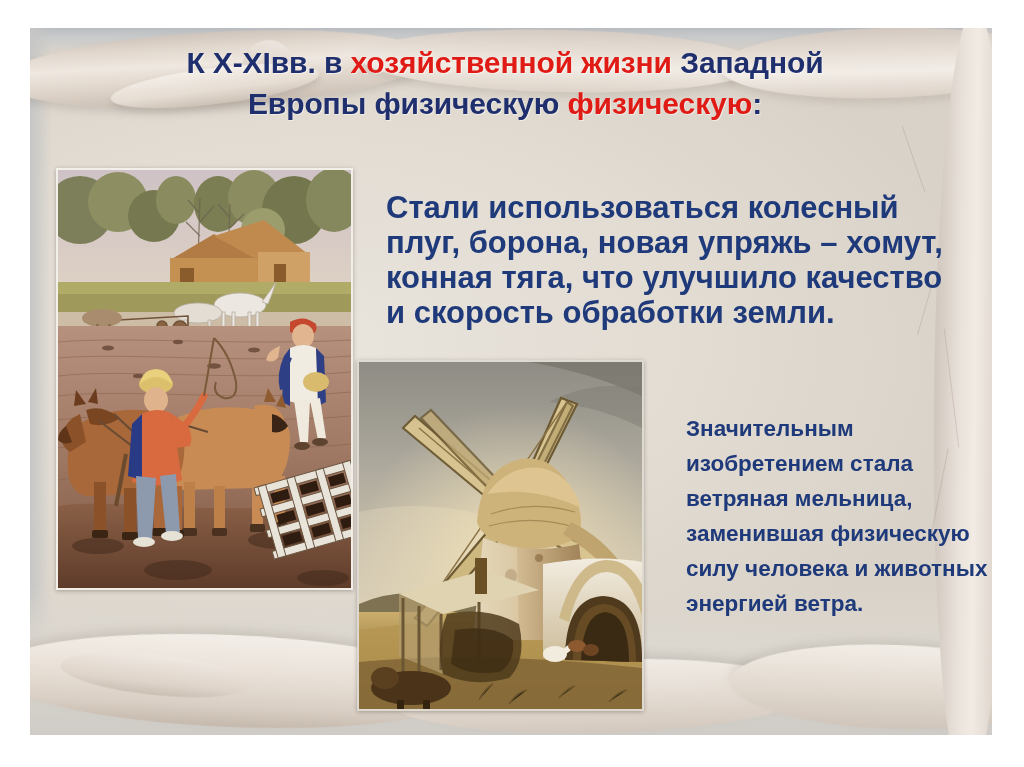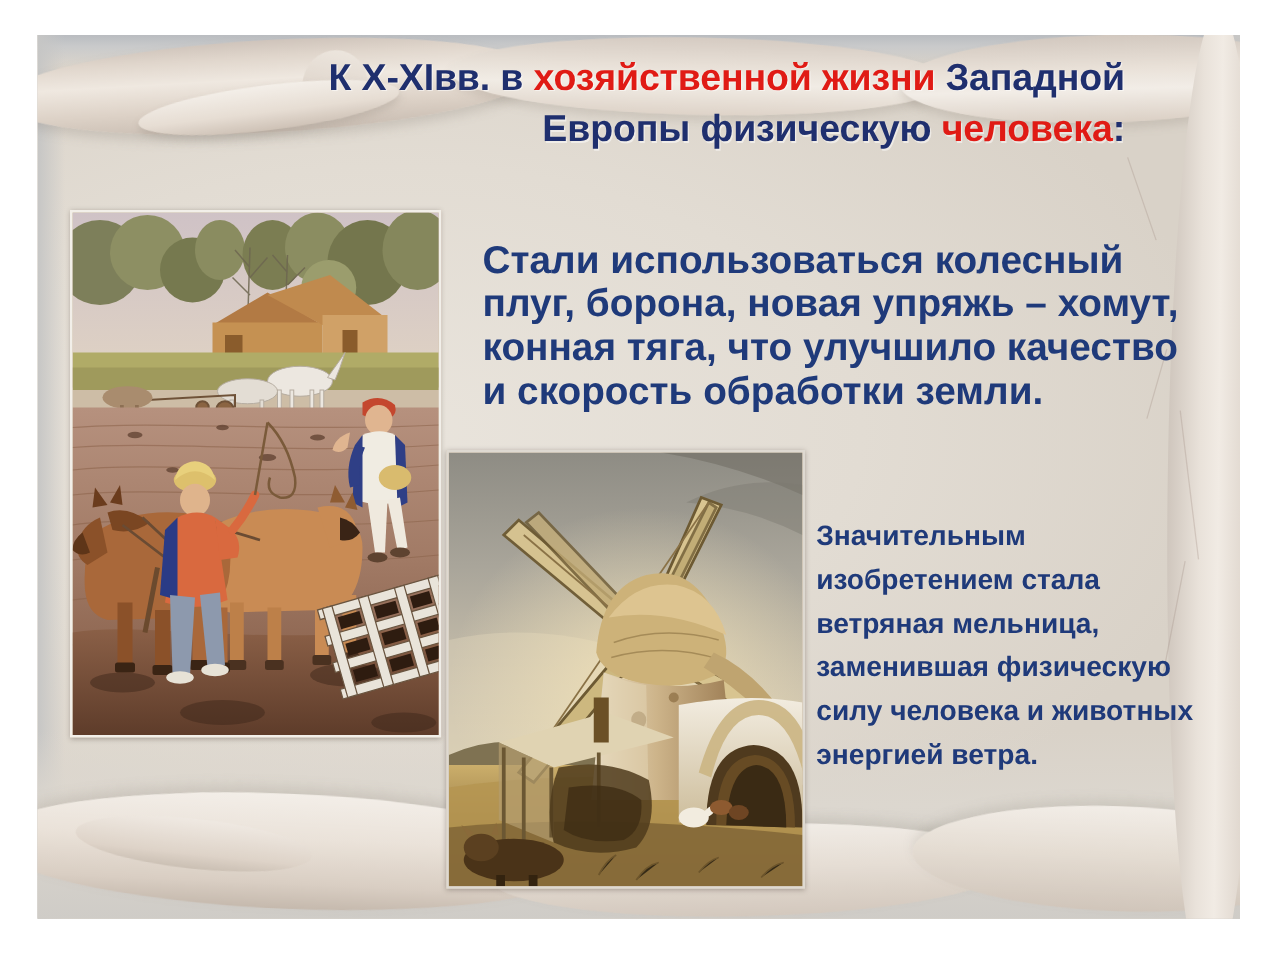--- a/index.html
+++ b/index.html
@@ -136,21 +136,21 @@
   #vein-2 { right: 40px; top: 300px; width: 1px; height: 120px; transform: rotate(-7deg); }
   #vein-3 { right: 52px; top: 420px; width: 1px; height: 90px; transform: rotate(11deg); }
   #vein-4 { right: 78px; top: 96px; width: 1px; height: 70px; transform: rotate(-19deg); }
 
   
   #title-block {
     position: absolute;
     left: 110px;
     top: 42px;
     width: 790px;
-    text-align: right;
+    text-align: center;
     font-size: 30px;
     font-weight: bold;
     line-height: 41px;
     letter-spacing: -0.1px;
     color: #1f2f6e;
     text-shadow: 1px 1px 0 rgba(255,255,255,.5);
     z-index: 6;
   }
   .title-line { white-space: nowrap; }
   .t-red { color: #e01b15; }
@@ -163,21 +163,21 @@
     z-index: 6;
   }
   #text-plow {
     left: 386px;
     top: 190px;
     width: 568px;
     font-size: 31px;
     line-height: 35px;
   }
   #text-mill {
-    left: 653px;
+    left: 686px;
     top: 411px;
     width: 305px;
     font-size: 22.5px;
     line-height: 35px;
   }
   .body-text p { margin: 0; }
 
   
   .picture {
     position: absolute;
@@ -231,21 +231,21 @@
     <div id="curl-right"></div>
 
     <div class="vein" id="vein-1"></div>
     <div class="vein" id="vein-2"></div>
     <div class="vein" id="vein-3"></div>
     <div class="vein" id="vein-4"></div>
   </div>
 
   <div id="title-block">
     <div class="title-line"><span>К X-XIвв. в </span><span class="t-red">хозяйственной жизни</span><span> Западной</span></div>
-    <div class="title-line"><span>Европы физическую </span><span class="t-red">человека</span><span>:</span></div>
+    <div class="title-line"><span>Европы физическую </span><span class="t-red">физическую</span><span>:</span></div>
   </div>
 
   <div class="picture" id="pic-plowing">
     <svg class="pic-canvas" viewBox="0 0 293 418" preserveAspectRatio="none">
       <defs>
         <linearGradient id="skyG" x1="0" y1="0" x2="0" y2="1">
           <stop offset="0" stop-color="#cfc2c6"></stop>
           <stop offset="1" stop-color="#ded1c4"></stop>
         </linearGradient>
         <linearGradient id="fieldG" x1="0" y1="0" x2="0" y2="1">

